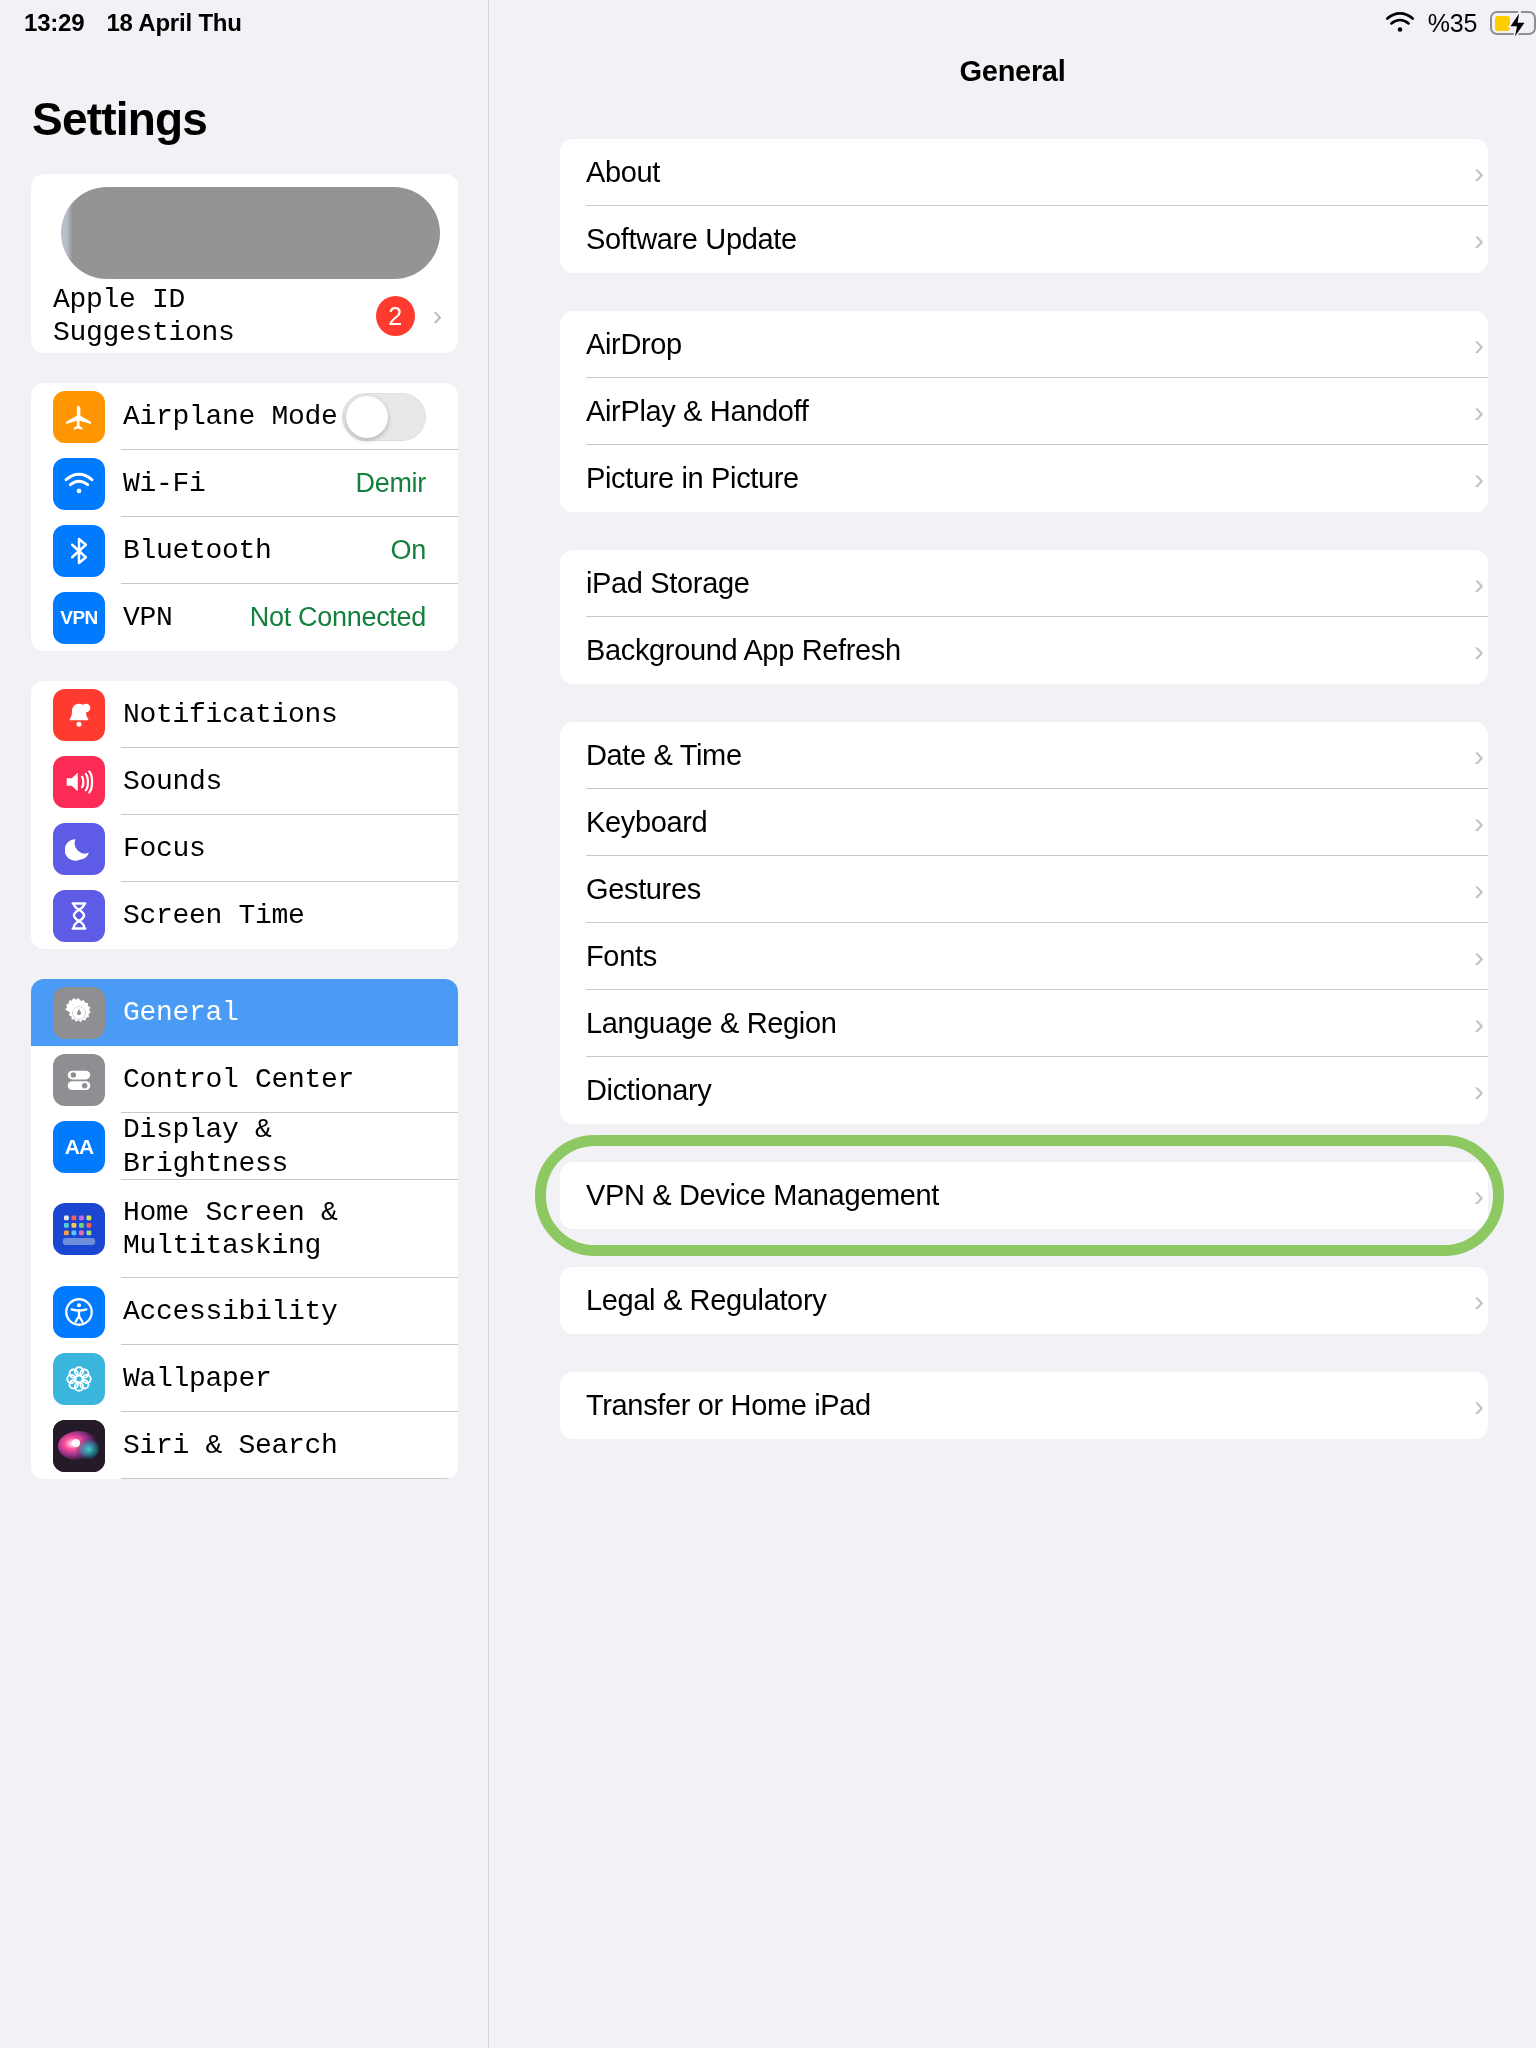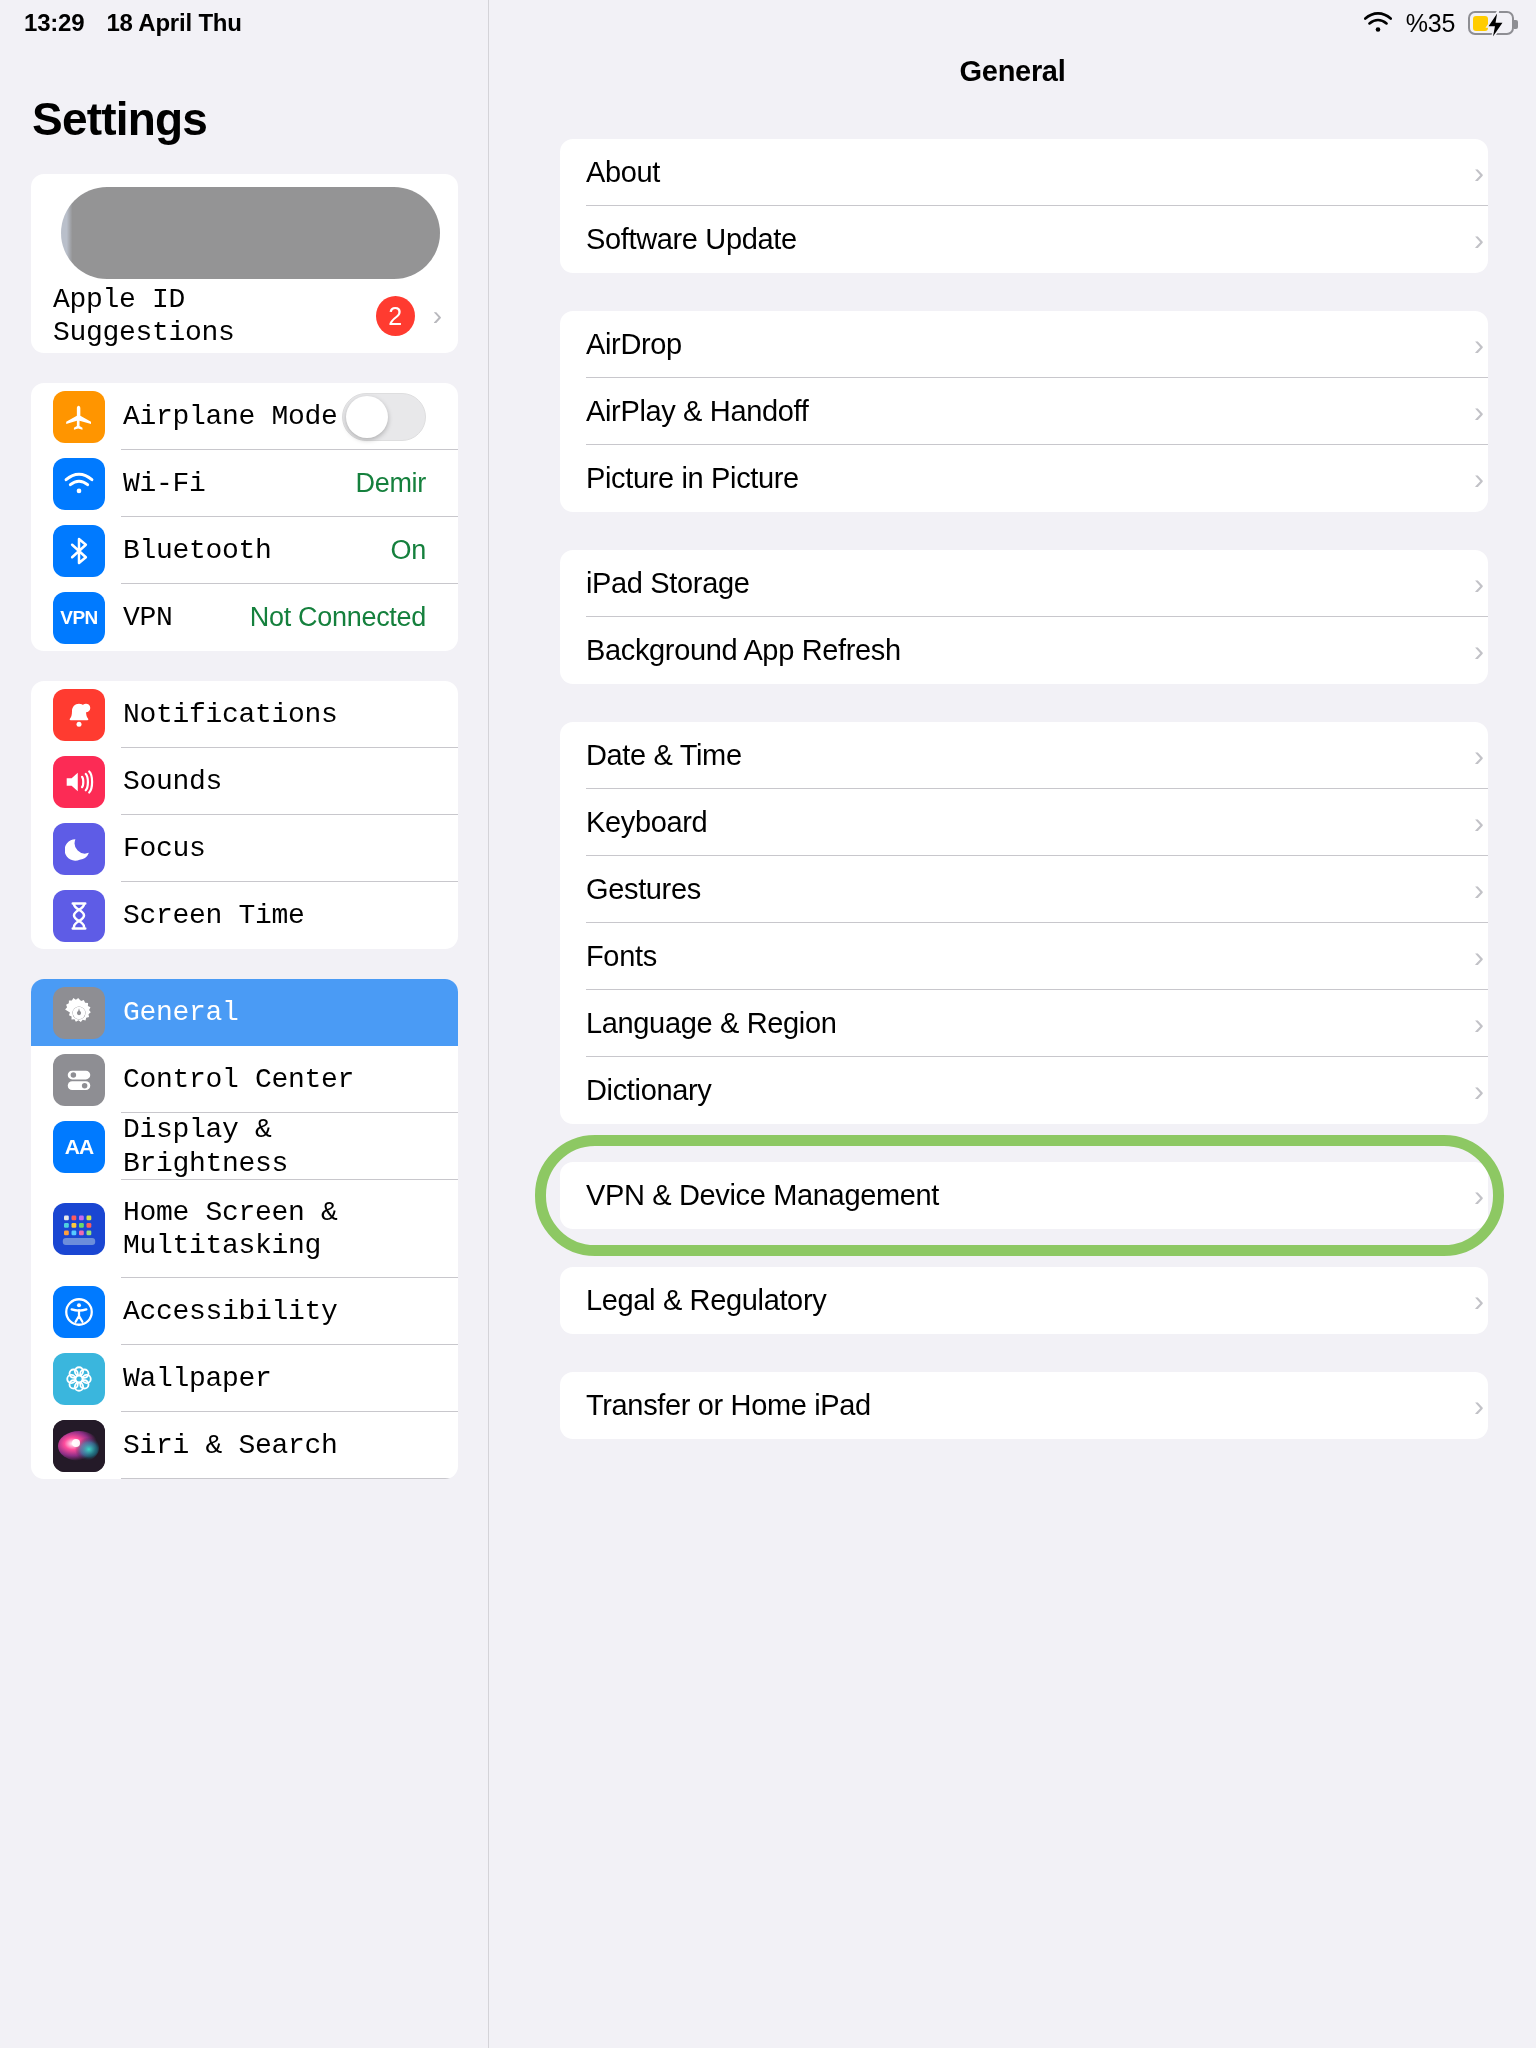--- a/index.html
+++ b/index.html
@@ -16,21 +16,21 @@
   
   .statusbar {
     position:absolute; top:0; left:0; width:1536px; height:46px;
     display:flex; align-items:center; z-index:40;
     pointer-events:none;
   }
   .sb-left { display:flex; align-items:baseline; gap:22px; padding-left:24px; }
   .sb-time { font-size:24px; font-weight:600; letter-spacing:-0.2px; }
   .sb-date { font-size:24px; font-weight:600; letter-spacing:-0.2px; }
   .sb-right {
-    margin-left:auto; display:flex; align-items:center; gap:13px; padding-right:22px;
+    margin-left:auto; display:flex; align-items:center; gap:13px; 
   }
   .sb-batt-pct { font-size:25px; font-weight:500; letter-spacing:-0.3px; }
   .wifi-ic { width:30px; height:24px; position:relative; }
   .batt {
     position:relative; width:46px; height:24px; border:2.5px solid #8e8e93;
     border-radius:7px; display:flex; align-items:center; padding:2.5px;
   }
   .batt:after {
     content:""; position:absolute; right:-6px; top:7px; width:4px; height:9px;
     background:#8e8e93; border-radius:0 2px 2px 0;

